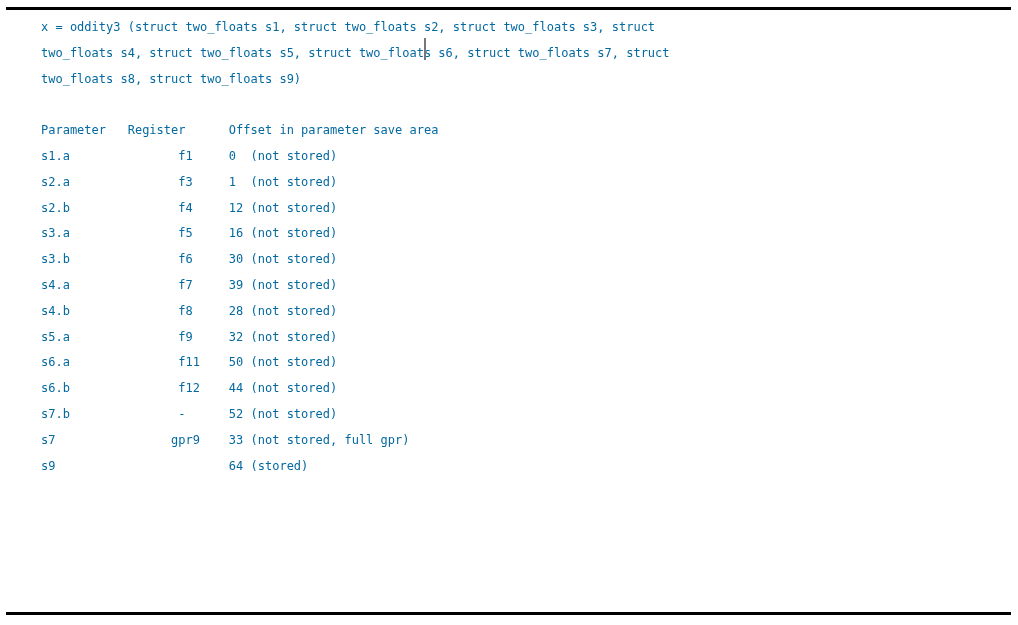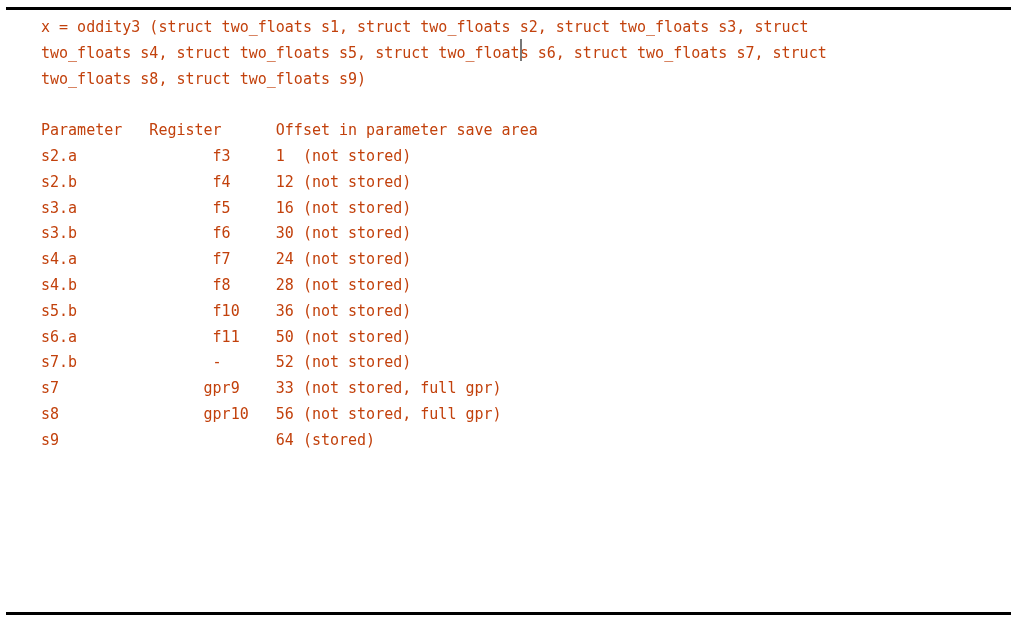--- a/index.html
+++ b/index.html
@@ -22,22 +22,22 @@
     height: 3px;
     background: #000000;
   }
   .rule.top { top: 7px; }
   .rule.bottom { top: 612px; }
   .content {
     position: absolute;
     left: 41px;
     top: 15px;
     right: 10px;
-    color: #c2410c;
-    font-size: 15px;
+    color: #0369a1;
+    font-size: 12px;
     line-height: 25.8px;
     letter-spacing: 0;
   }
   .line {
     white-space: pre;
     height: 25.8px;
   }
   .caret {
     display: inline-block;
     width: 0;
@@ -65,29 +65,30 @@
 
     <div class="line"><span>two_floats s4, struct two_floats s5, struct two_float</span><span class="caret"></span><span>s s6, struct two_floats s7, struct</span></div>
 
     <div class="line"><span>two_floats s8, struct two_floats s9)</span></div>
 
     <div class="line"></div>
 
     <div class="line" id="table-header">Parameter   Register      Offset in parameter save area</div>
 
     <div id="table-rows">
+        <div class="line">s1.a               f1     0  (not stored)</div>
         <div class="line">s2.a               f3     1  (not stored)</div>
         <div class="line">s2.b               f4     12 (not stored)</div>
         <div class="line">s3.a               f5     16 (not stored)</div>
         <div class="line">s3.b               f6     30 (not stored)</div>
-        <div class="line">s4.a               f7     24 (not stored)</div>
+        <div class="line">s4.a               f7     39 (not stored)</div>
         <div class="line">s4.b               f8     28 (not stored)</div>
-        <div class="line">s5.b               f10    36 (not stored)</div>
+        <div class="line">s5.a               f9     32 (not stored)</div>
         <div class="line">s6.a               f11    50 (not stored)</div>
+        <div class="line">s6.b               f12    44 (not stored)</div>
         <div class="line">s7.b               -      52 (not stored)</div>
         <div class="line">s7                gpr9    33 (not stored, full gpr)</div>
-        <div class="line">s8                gpr10   56 (not stored, full gpr)</div>
         <div class="line">s9                        64 (stored)</div>
       </div>
   </div>
 
   <div class="rule bottom"></div>
 </div>
 
 </body></html>

